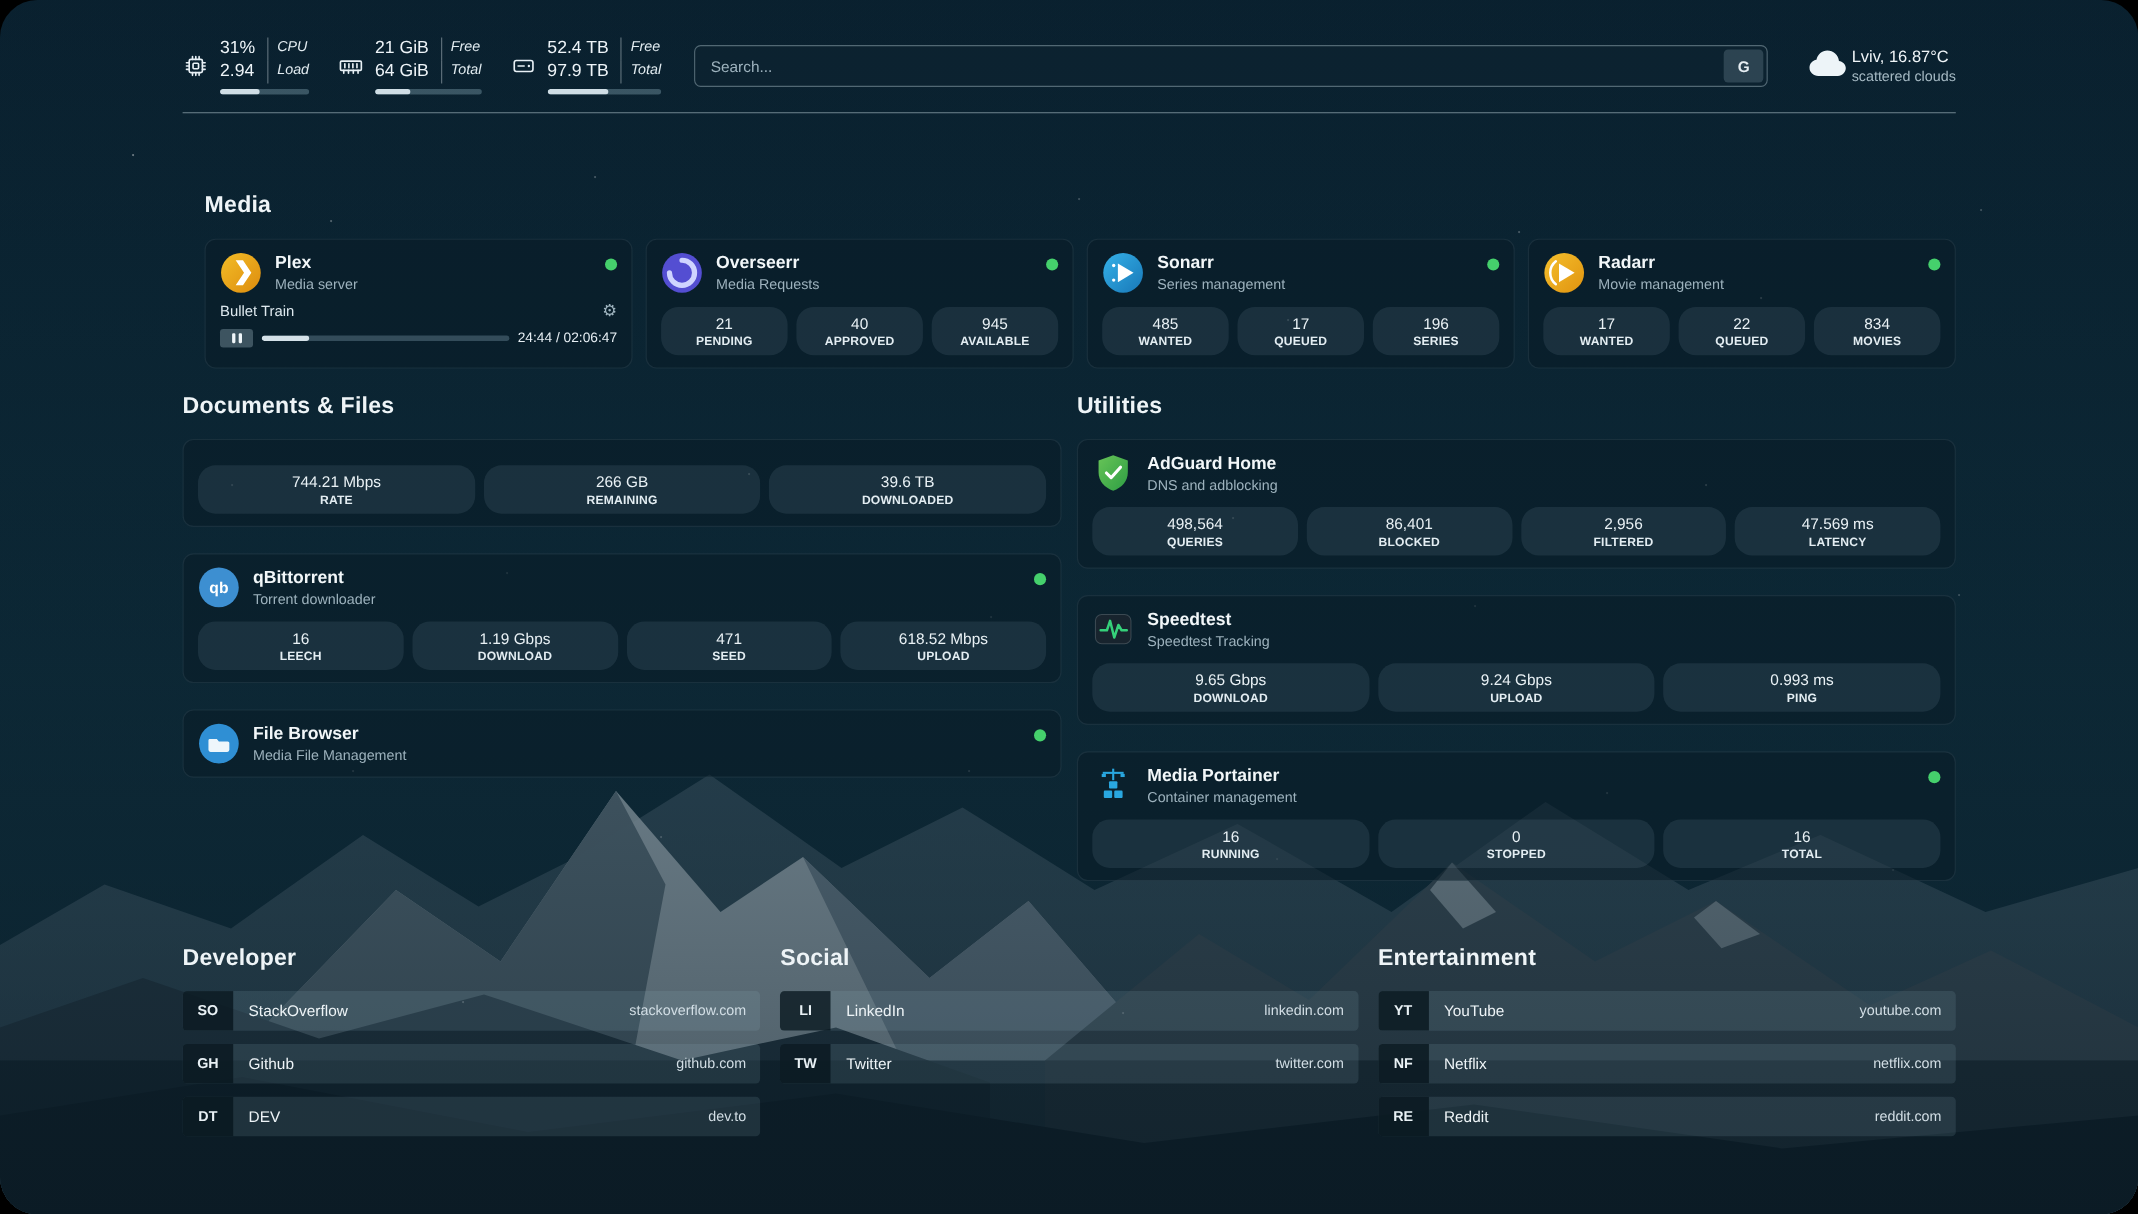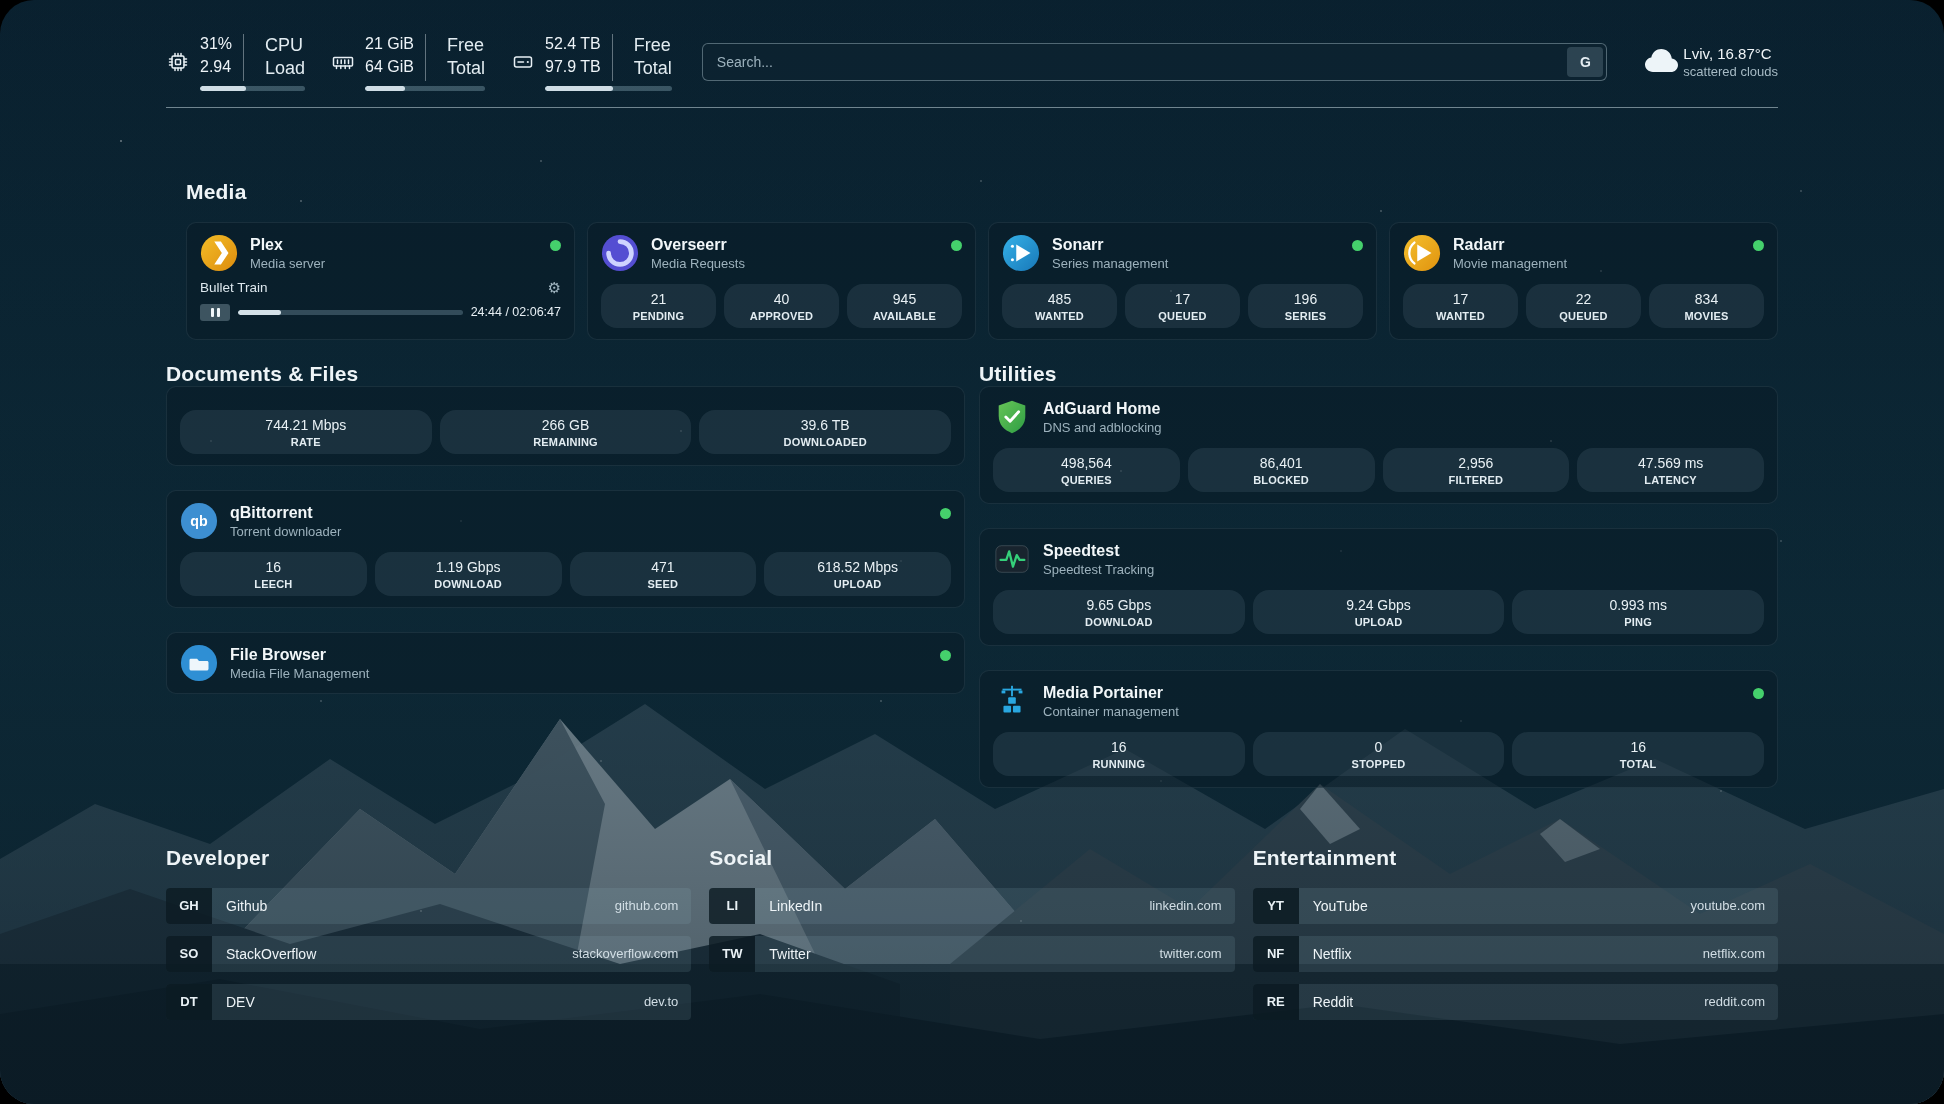--- a/index.html
+++ b/index.html
@@ -22,21 +22,21 @@
 
   .content{ position:relative; z-index:3; padding:0 166px; }
 
   
   .topbar{ display:flex; align-items:center; margin-top:34px; }
   .widgets{ display:flex; align-items:center; gap:26px; }
   .widget{ display:flex; align-items:center; gap:10px; }
   .w-icon svg{ display:block; }
   .w-grid{ display:grid; grid-template-columns:auto auto; line-height:1.3; }
   .w-val{ font-size:16px; color:#eef4f8; padding-right:11px; }
-  .w-lab{ font-size:18px; color:#e2ecf1; border-left:1px solid rgba(230,240,245,.4); padding-left:21px; }
+  .w-lab{ font-size:13px; color:#e2ecf1; border-left:1px solid rgba(230,240,245,.4); padding-left:8px;font-style:italic; }
   .w-bar{ height:5px; margin-top:5px; border-radius:3px; background:rgba(150,182,198,.35); overflow:hidden; }
   .w-bar i{ display:block; height:100%; background:#cfdde5; border-radius:3px; }
 
   .search{ flex:1; margin:0 36px 0 30px; position:relative; height:38px; }
   .search input{ width:100%; height:100%; background:rgba(15,37,49,.55); border:1px solid rgba(198,219,230,.38);
     border-radius:6px; color:#e9f1f5; font-size:14px; padding:0 52px 0 14px; outline:none; font-family:inherit; }
   .search input::placeholder{ color:#9db2bd; }
   .g-btn{ position:absolute; right:4px; top:4px; bottom:4px; width:36px; border:none; border-radius:4px;
     background:rgba(196,219,231,.18); color:#e6eef3; font-size:14px; font-weight:600; cursor:pointer; font-family:inherit; }
 
@@ -70,21 +70,21 @@
   .np-title{ font-size:13.5px; color:#dde8ee; }
   .gear{ margin-left:auto; font-size:15px; color:#9fb4bf; cursor:pointer; line-height:1; }
   .bar-row{ display:flex; align-items:center; gap:8px; margin-top:9px; }
   .pause-chip{ width:30px; height:17px; border-radius:3px; background:rgba(196,221,233,.28); display:flex; align-items:center; justify-content:center; gap:3px; cursor:pointer; }
   .pause-chip i{ width:3px; height:9px; background:#f0f6f9; border-radius:1px; }
   .ptrack{ flex:1; height:5px; border-radius:3px; background:rgba(150,182,198,.30); overflow:hidden; }
   .ptrack i{ display:block; height:100%; width:19%; background:#d4e1e8; border-radius:3px; }
   .np-time{ font-size:12.5px; color:#e7eff4; white-space:nowrap; }
 
   .split{ display:grid; grid-template-columns:1fr 1fr; column-gap:14px; margin-top:22px; }
-  .split .sec-title{ }
+  .split .sec-title{ margin-bottom:18px; }
   .stack{ display:flex; flex-direction:column; gap:24px; }
 
   
   .bookmarks{ display:grid; grid-template-columns:1fr 1fr 1fr; gap:18px; margin-top:58px; }
   .bookmarks .sec-title{ margin-bottom:18px; }
   .bm-list{ display:flex; flex-direction:column; gap:12px; }
   .bm-row{ display:flex; align-items:center; height:36px; border-radius:4px; overflow:hidden;
            background:rgba(146,182,200,.14); text-decoration:none; cursor:pointer; }
   .bm-abbr{ width:46px; align-self:stretch; background:rgba(7,20,28,.78); color:#e9f1f5; font-size:13px; font-weight:600;
             display:flex; align-items:center; justify-content:center; }
@@ -538,30 +538,30 @@
       </section>
 
     </div>
 
     <div class="bookmarks">
 
       <div class="bm-col">
         <h2 class="sec-title">Developer</h2>
         <div class="bm-list">
           <a class="bm-row">
+            <span class="bm-abbr">SO</span>
+            <span class="bm-name">StackOverflow</span>
+            <span class="bm-url">stackoverflow.com</span>
+          </a>
+          <a class="bm-row">
             <span class="bm-abbr">GH</span>
             <span class="bm-name">Github</span>
             <span class="bm-url">github.com</span>
           </a>
           <a class="bm-row">
-            <span class="bm-abbr">SO</span>
-            <span class="bm-name">StackOverflow</span>
-            <span class="bm-url">stackoverflow.com</span>
-          </a>
-          <a class="bm-row">
             <span class="bm-abbr">DT</span>
             <span class="bm-name">DEV</span>
             <span class="bm-url">dev.to</span>
           </a>
         </div>
       </div>
 
       <div class="bm-col">
         <h2 class="sec-title">Social</h2>
         <div class="bm-list">

